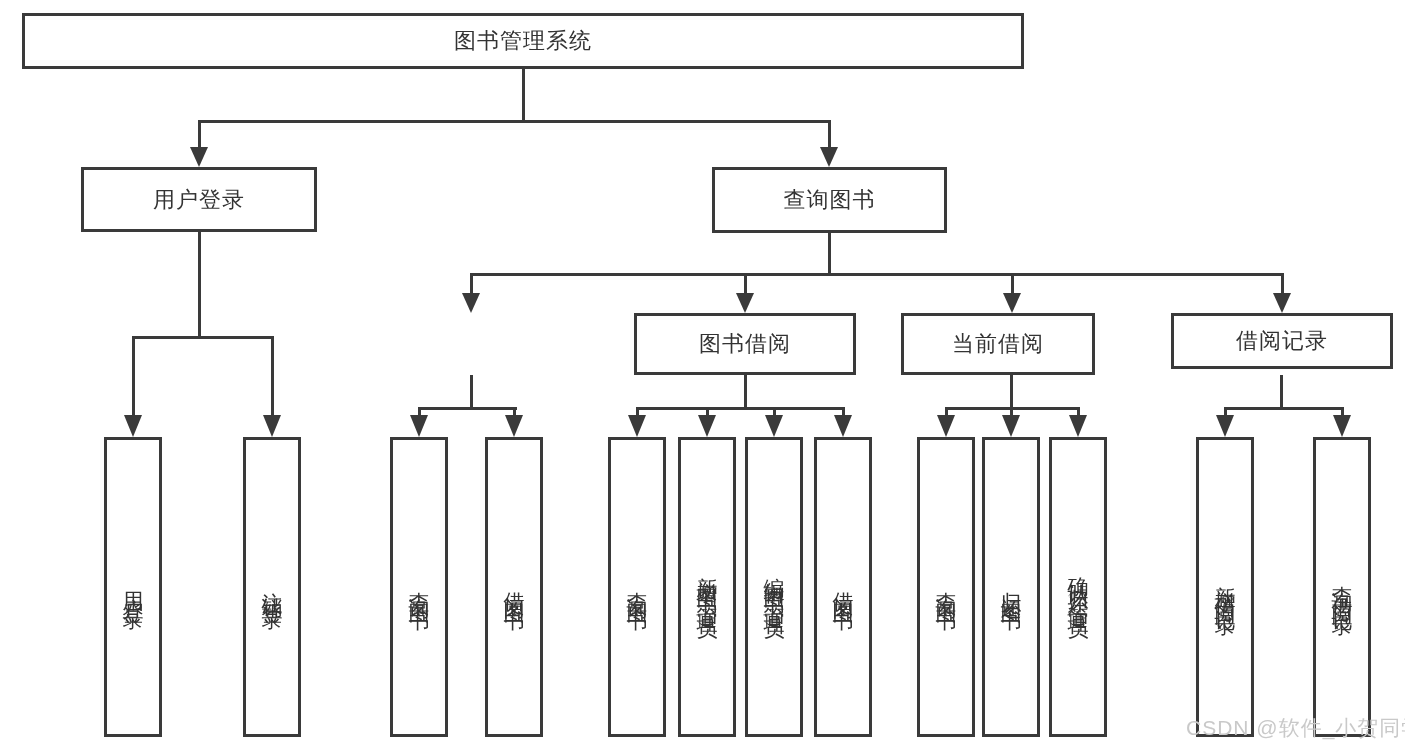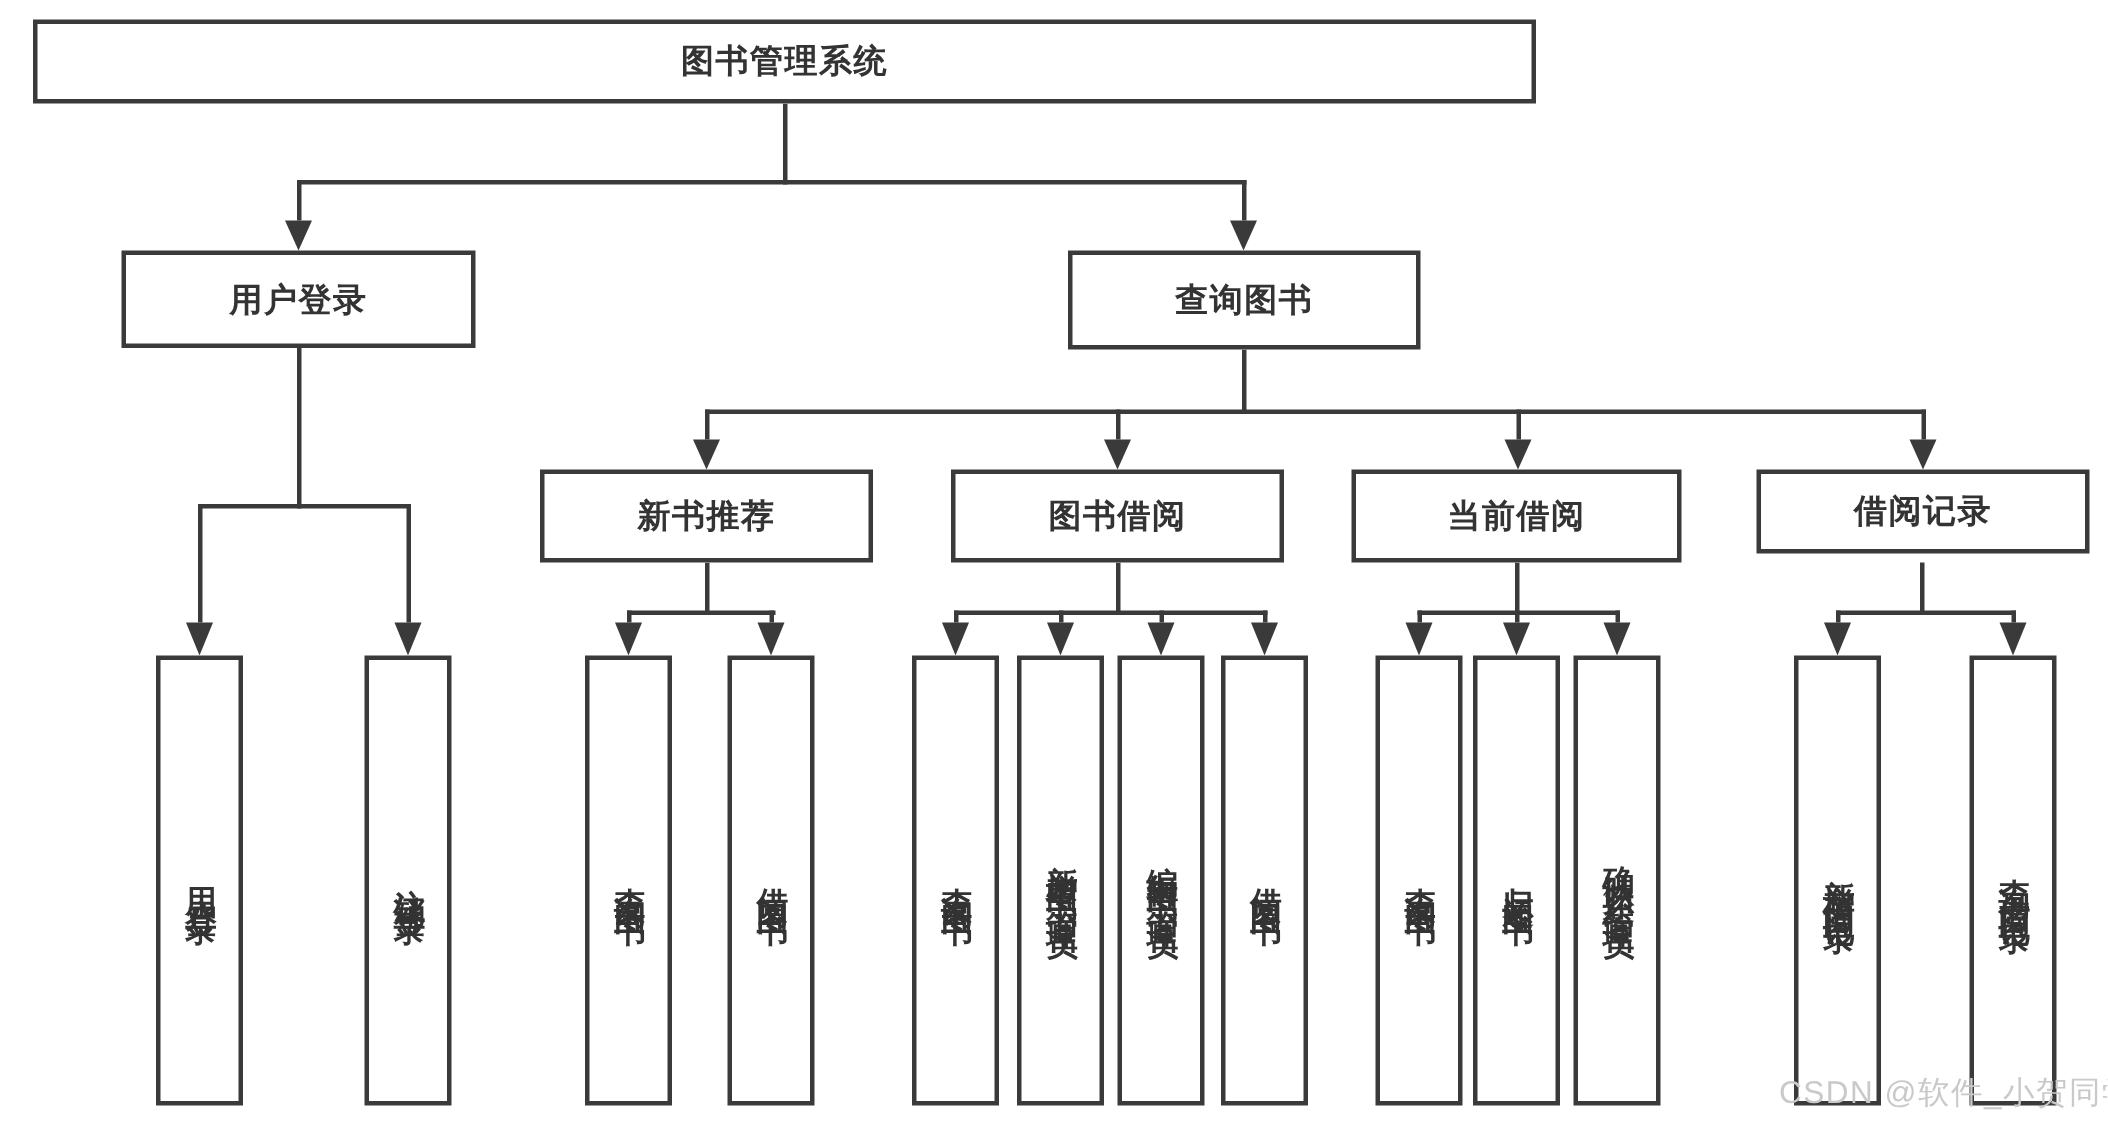--- a/index.html
+++ b/index.html
@@ -1,20 +1,20 @@
 <!DOCTYPE html>
 <html><head>
 <meta charset="utf-8">
 <style>
   html,body{margin:0;padding:0;background:#ffffff;}
   body{font-family:"Liberation Sans","DejaVu Sans",sans-serif;}
   .canvas{position:relative;width:1405px;height:747px;background:#ffffff;overflow:hidden;}
   .box{position:absolute;box-sizing:border-box;border:3px solid #3a3a3a;background:#ffffff;
        display:flex;align-items:center;justify-content:center;color:#333333;font-size:22px;
-       letter-spacing:1px;z-index:2;font-weight:bold;}
+       letter-spacing:1px;z-index:2;}
   .leaf{font-size:21px;}
   .vtext{writing-mode:vertical-rl;text-orientation:mixed;letter-spacing:6px;line-height:1.05;}
   .vl{position:absolute;width:3px;background:#3a3a3a;z-index:1;}
   .hl{position:absolute;height:3px;background:#3a3a3a;z-index:1;}
   .arr{position:absolute;width:0;height:0;border-left:9px solid transparent;
        border-right:9px solid transparent;border-top:20px solid #3a3a3a;z-index:1;}
   .arr.big{border-top-width:22px;}
   .watermark{position:absolute;left:1186px;top:714px;font-size:21px;color:#c9c9c9;
        white-space:nowrap;z-index:6;letter-spacing:1px;}
 </style>
@@ -52,27 +52,24 @@
   <div class="hl" style="left:470px;top:273px;width:814px"></div>
   <div class="vl" style="left:470px;top:273px;height:20px"></div>
   <div class="arr" style="left:462px;top:293px"></div>
   <div class="vl" style="left:744px;top:273px;height:20px"></div>
   <div class="arr" style="left:736px;top:293px"></div>
   <div class="vl" style="left:1011px;top:273px;height:20px"></div>
   <div class="arr" style="left:1003px;top:293px"></div>
   <div class="vl" style="left:1281px;top:273px;height:20px"></div>
   <div class="arr" style="left:1273px;top:293px"></div>
 
-  <div class="box" style="left:360px;top:313px;width:222px;height:62px">
-    <span>新书推荐</span>
-  </div>
   <div class="box" style="left:634px;top:313px;width:222px;height:62px">
     <span>图书借阅</span>
   </div>
-  <div class="box" style="left:901px;top:313px;width:220px;height:62px">
+  <div class="box" style="left:901px;top:313px;width:194px;height:62px">
     <span>当前借阅</span>
   </div>
   <div class="box" style="left:1171px;top:313px;width:222px;height:56px">
     <span>借阅记录</span>
   </div>
 
   <div class="vl" style="left:470px;top:375px;height:35px"></div>
   <div class="hl" style="left:418px;top:407px;width:99px"></div>
   <div class="vl" style="left:418px;top:407px;height:8px"></div>
   <div class="arr big" style="left:410px;top:415px"></div>

